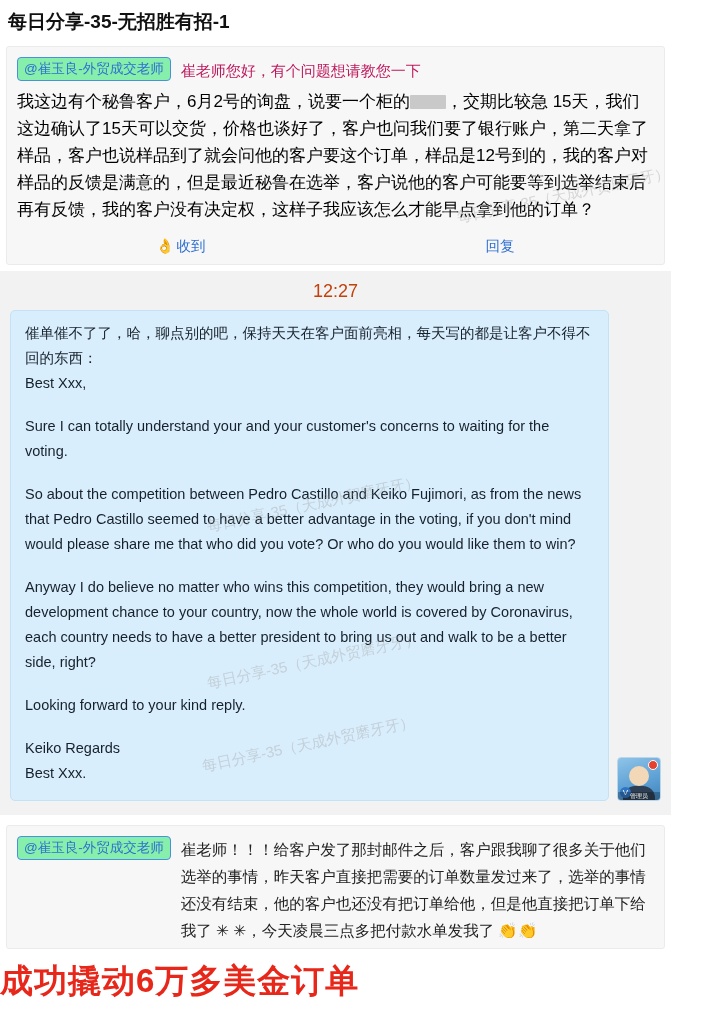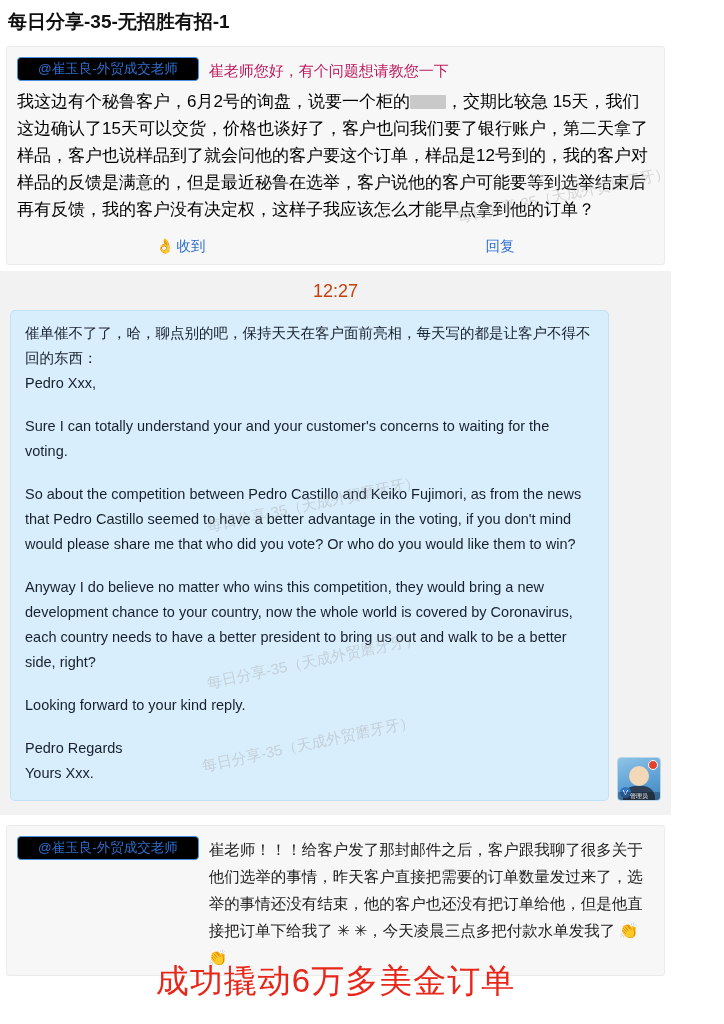--- a/index.html
+++ b/index.html
@@ -50,27 +50,27 @@
     box-sizing: border-box;
     position: relative;
   }
   .q-row {
     display: flex;
     align-items: flex-start;
     gap: 10px;
   }
   .name-chip {
     display: inline-block;
-    background: #000000;
+    background: #86efac;
     border: 1px solid #4a90e2;
     color: #2f6fd0;
     border-radius: 4px;
     font-size: 13.5px;
     line-height: 18px;
-    padding: 2px 20px;
+    padding: 2px 6px;
     white-space: nowrap;
     flex: none;
   }
   .q-text {
     font-size: 15px;
     line-height: 24px;
     color: #be185d;
     padding-top: 2px;
   }
   .q-para {
@@ -210,23 +210,23 @@
     line-height: 27px;
     color: #222;
   }
 
   
   .red-banner {
     position: absolute;
     left: 0;
     right: 0;
     bottom: 20px;
-    text-align: center;
+    text-align: left;
     font-size: 33px;
-    font-weight: normal;
+    font-weight: bold;
     color: #e8271b;
     letter-spacing: 1px;
     text-shadow: 0 0 2px rgba(255,255,255,0.9);
     pointer-events: none;
   }
 
   
   .wm {
     position: absolute;
     color: rgba(160,160,160,0.38);
@@ -262,27 +262,27 @@
       <span class="action-link"><span class="emoji">👌</span><span>收到</span></span>
       <span class="action-link">回复</span>
     </div>
   </div>
 
   <div class="chat-zone">
     <div class="timestamp">12:27</div>
     <div class="msg-row">
       <div class="bubble">
         <p class="tight">催单催不了了，哈，聊点别的吧，保持天天在客户面前亮相，每天写的都是让客户不得不回的东西：</p>
-        <p>Pedro Xxx,</p>
+        <p>Best Xxx,</p>
         <p>Sure I can totally understand your and your customer's concerns to waiting for the voting.</p>
         <p>So about the competition between Pedro Castillo and Keiko Fujimori, as from the news that Pedro Castillo seemed to have a better advantage in the voting, if you don't mind would please share me that who did you vote? Or who do you would like them to win?</p>
         <p>Anyway I do believe no matter who wins this competition, they would bring a new development chance to your country, now the whole world is covered by Coronavirus, each country needs to have a better president to bring us out and walk to be a better side, right?</p>
         <p>Looking forward to your kind reply.</p>
-        <p class="tight">Pedro Regards</p>
-        <p class="tight">Yours Xxx.</p>
+        <p class="tight">Keiko Regards</p>
+        <p class="tight">Best Xxx.</p>
       </div>
       <div class="avatar">
         <div class="face"></div>
         <div class="body"></div>
         <div class="dot"></div>
         <div class="vbadge">V</div>
         <div class="cap">管理员</div>
       </div>
     </div>
   </div>

